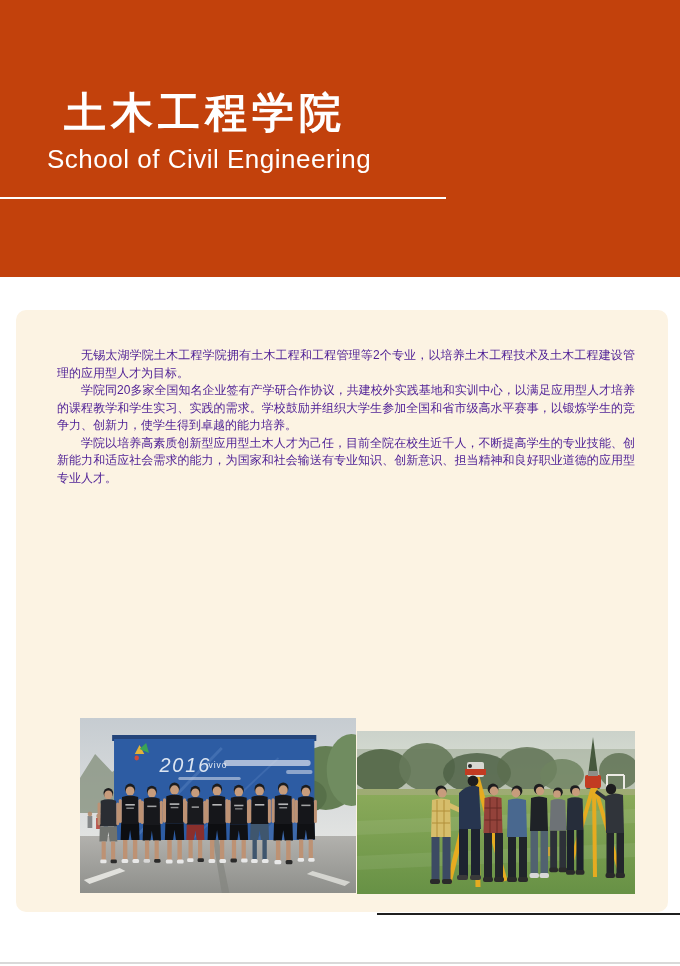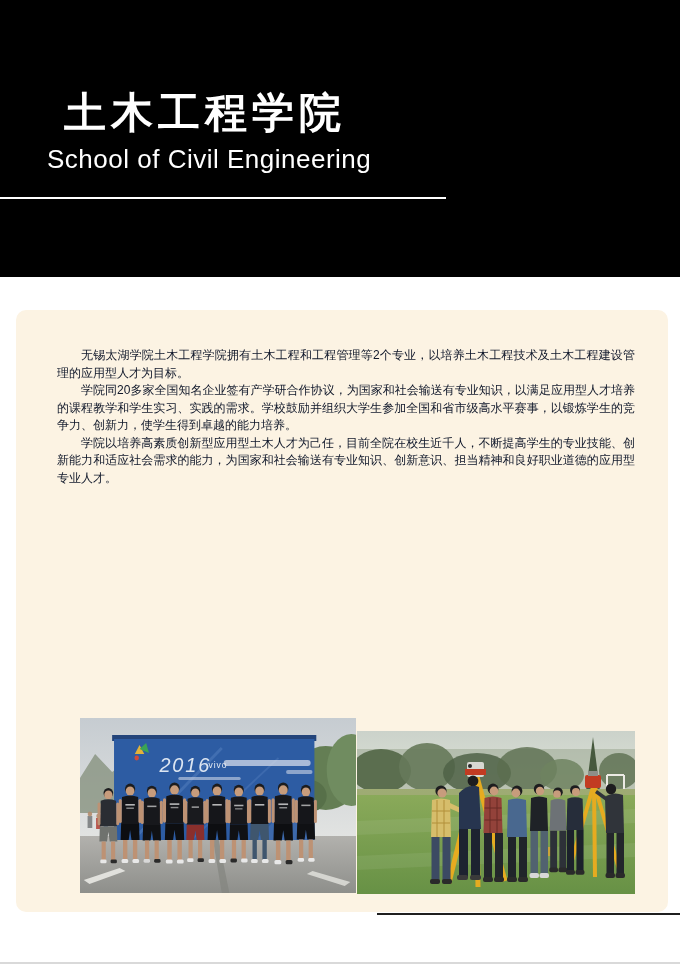--- a/index.html
+++ b/index.html
@@ -2,40 +2,40 @@
 <html><head>
 <meta charset="utf-8">
 <style>
   html,body{margin:0;padding:0;background:#ffffff;}
   .page{
     position:relative;width:680px;height:966px;margin:0 auto;
     background:#ffffff;overflow:hidden;
     font-family:"Liberation Sans","DejaVu Sans",sans-serif;
   }
   
-  .header{position:absolute;left:0;top:0;width:680px;height:277px;background:#000000;}
+  .header{position:absolute;left:0;top:0;width:680px;height:277px;background:#c2410c;}
   .header-title{
     position:absolute;left:64px;top:88px;
     color:#ffffff;font-size:42px;font-weight:bold;letter-spacing:5px;line-height:1.2;
   }
   .header-subtitle{
     position:absolute;left:47px;top:144px;
     color:#ffffff;font-size:26px;font-weight:normal;letter-spacing:0.5px;
   }
   .header-divider{
     position:absolute;left:0;top:197px;width:446px;height:2px;background:#ffffff;
   }
   
   .panel{
     position:absolute;left:16px;top:310px;width:652px;height:602px;
     background:#fcf3e3;border-radius:10px;
   }
   .body-text{
     position:absolute;left:41px;top:37px;width:578px;
-    font-size:12px;line-height:17.5px;color:#0f172a;
+    font-size:12px;line-height:17.5px;color:#4c1d95;
     text-align:justify;
   }
   .body-text p{margin:0;text-indent:2em;}
   
   .photo{position:absolute;display:block;}
   .photo-left{left:48px;top:718px;width:276px;height:175px;margin-left:32px;}
   .photo-right{left:357px;top:731px;width:278px;height:163px;}
   .photo svg{display:block;width:100%;height:100%;}
   .banner-year{font-size:21px;font-style:italic;letter-spacing:2px;fill:#dde6f2;}
   .banner-brand{font-size:9px;letter-spacing:1px;fill:#e6ecf5;}
@@ -50,21 +50,21 @@
 
   <div class="header">
     <div class="header-title">土木工程学院</div>
     <div class="header-subtitle">School of Civil Engineering</div>
     <div class="header-divider"></div>
   </div>
 
   <div class="panel">
     <div class="body-text">
       <p>无锡太湖学院土木工程学院拥有土木工程和工程管理等2个专业，以培养土木工程技术及土木工程建设管理的应用型人才为目标。</p>
-      <p>学院同20多家全国知名企业签有产学研合作协议，为国家和社会输送有专业知识，以满足应用型人才培养的课程教学和学生实习、实践的需求。学校鼓励并组织大学生参加全国和省市级高水平赛事，以锻炼学生的竞争力、创新力，使学生得到卓越的能力培养。</p>
+      <p>学院同20多家全国知名企业签有产学研合作协议，共建校外实践基地和实训中心，以满足应用型人才培养的课程教学和学生实习、实践的需求。学校鼓励并组织大学生参加全国和省市级高水平赛事，以锻炼学生的竞争力、创新力，使学生得到卓越的能力培养。</p>
       <p>学院以培养高素质创新型应用型土木人才为己任，目前全院在校生近千人，不断提高学生的专业技能、创新能力和适应社会需求的能力，为国家和社会输送有专业知识、创新意识、担当精神和良好职业道德的应用型专业人才。</p>
     </div>
   </div>
 
   <div class="photo photo-left">
     <svg viewBox="0 0 292 175" preserveAspectRatio="none">
       <defs>
         <linearGradient id="lpSky" x1="0" y1="0" x2="0" y2="1">
           <stop offset="0" stop-color="#c6ccd1"></stop>
             <stop offset="1" stop-color="#e4e5e3"></stop>

